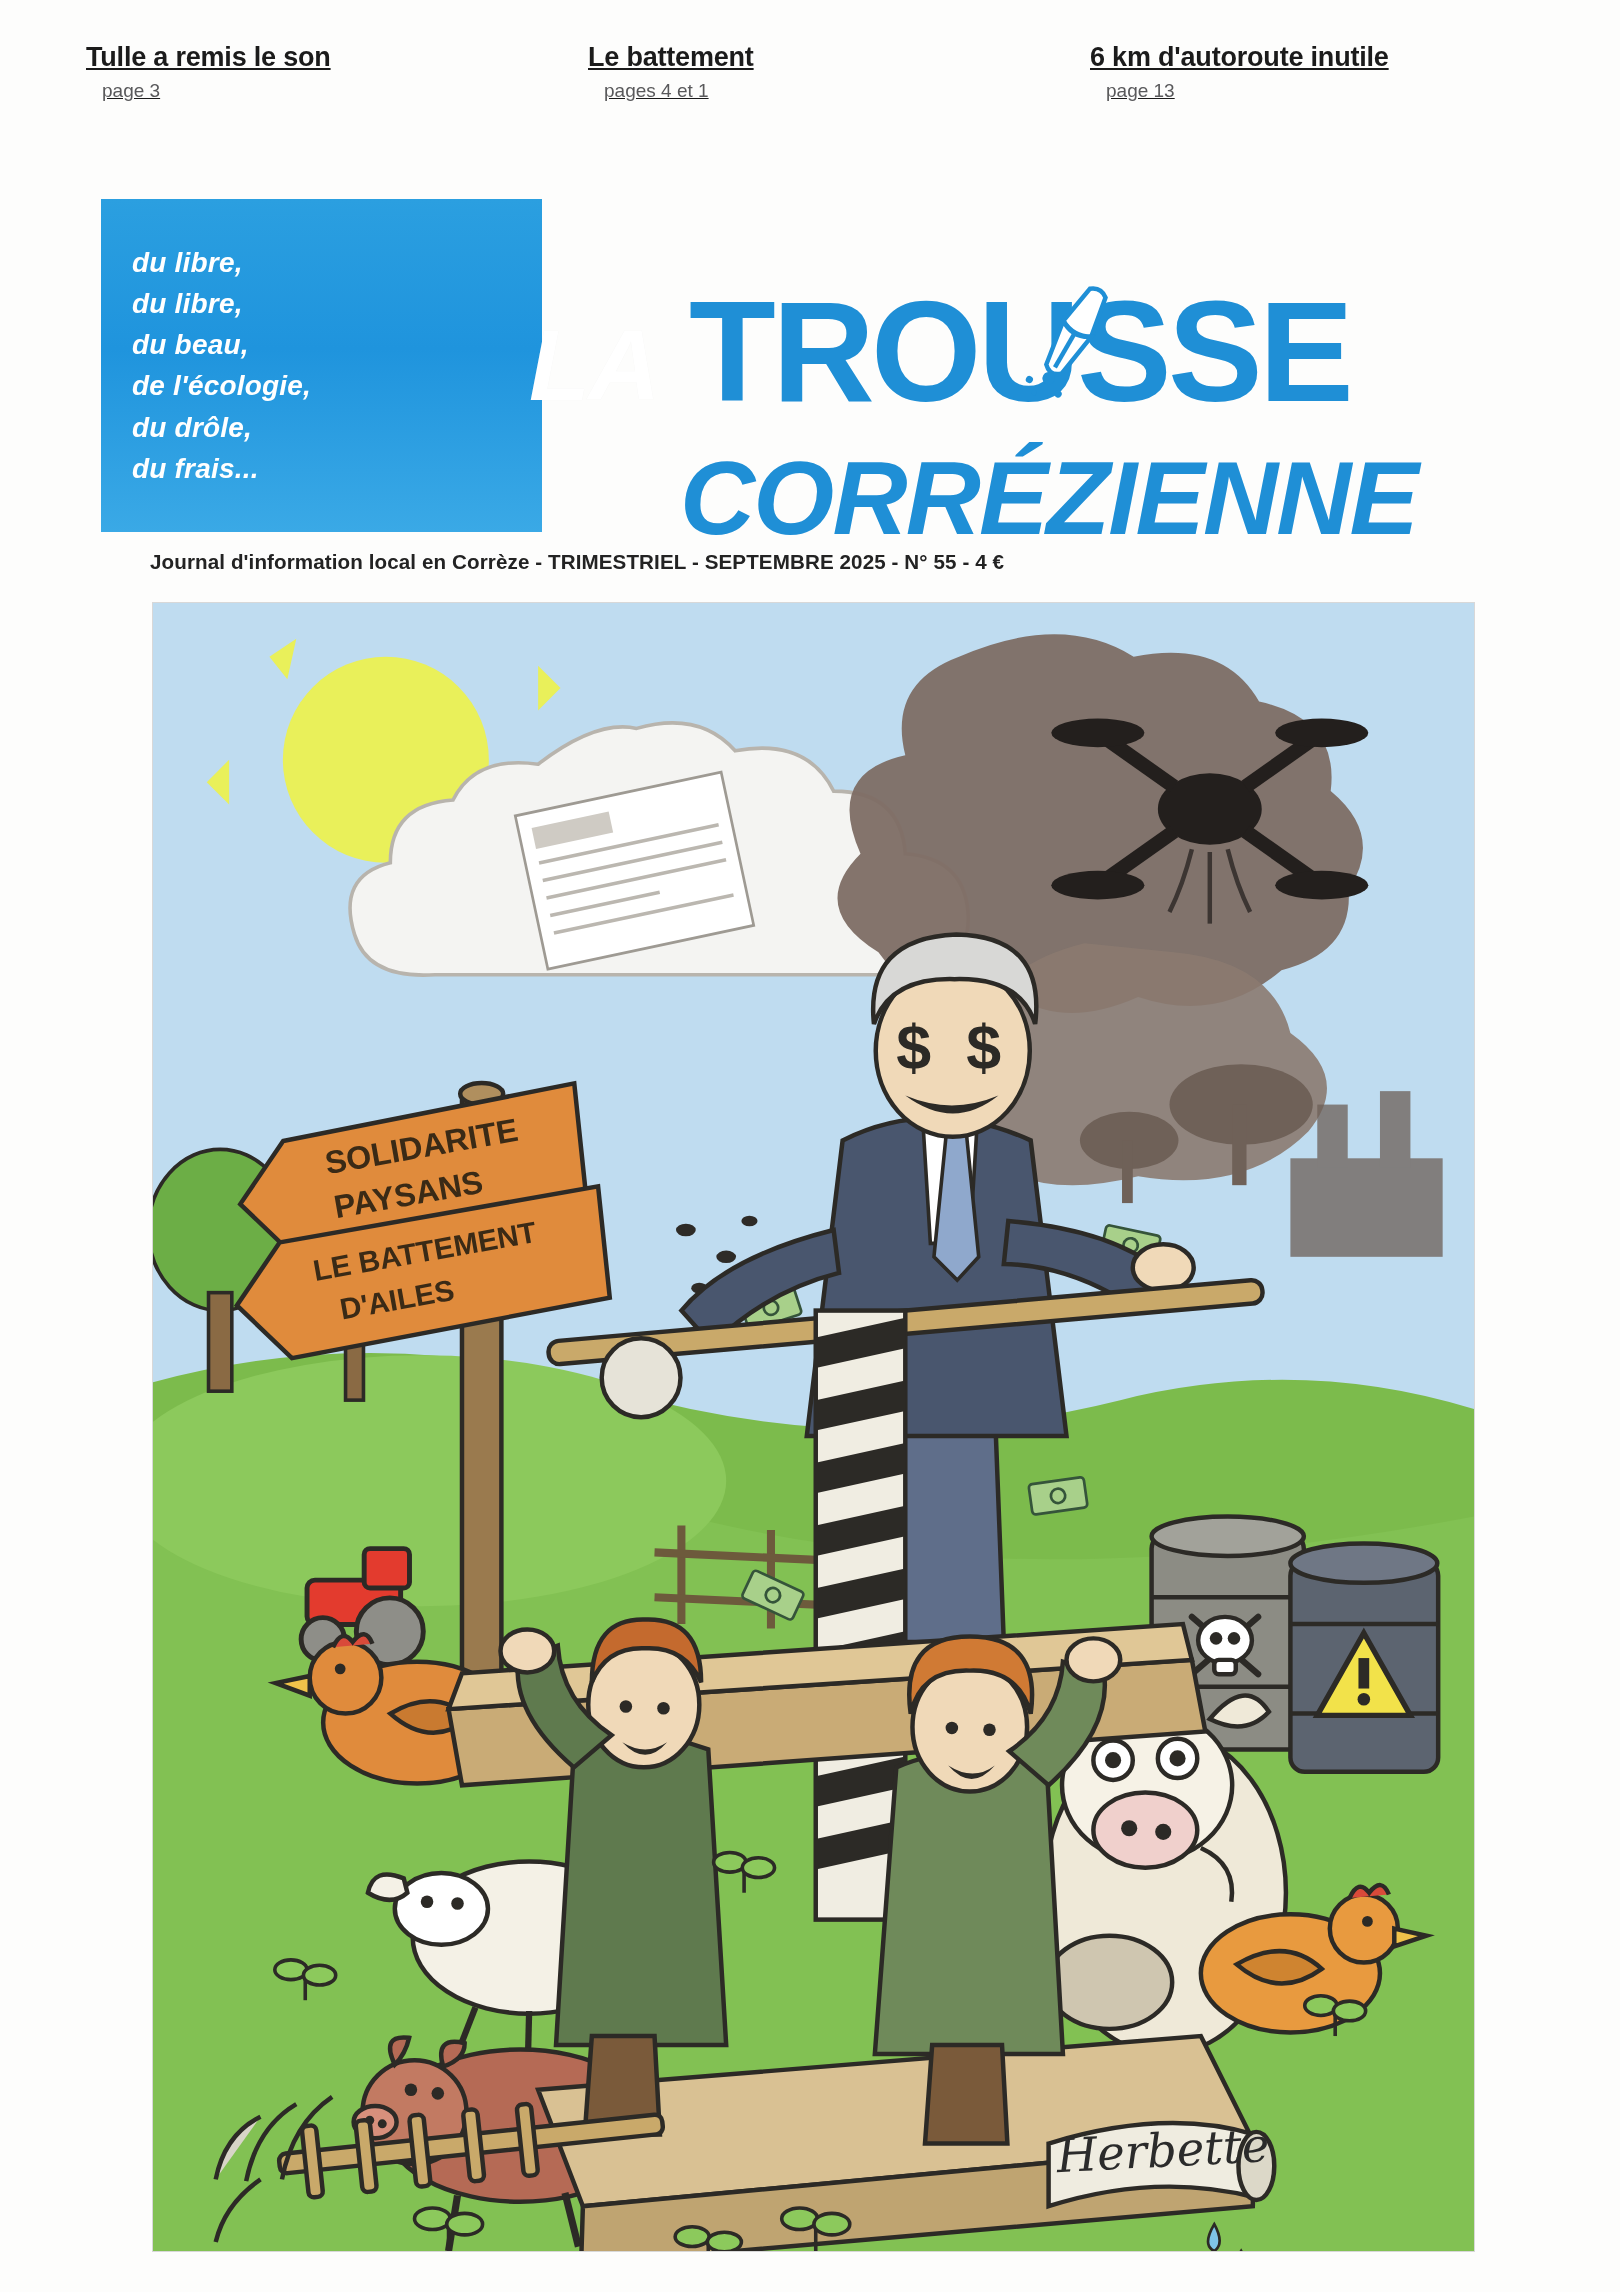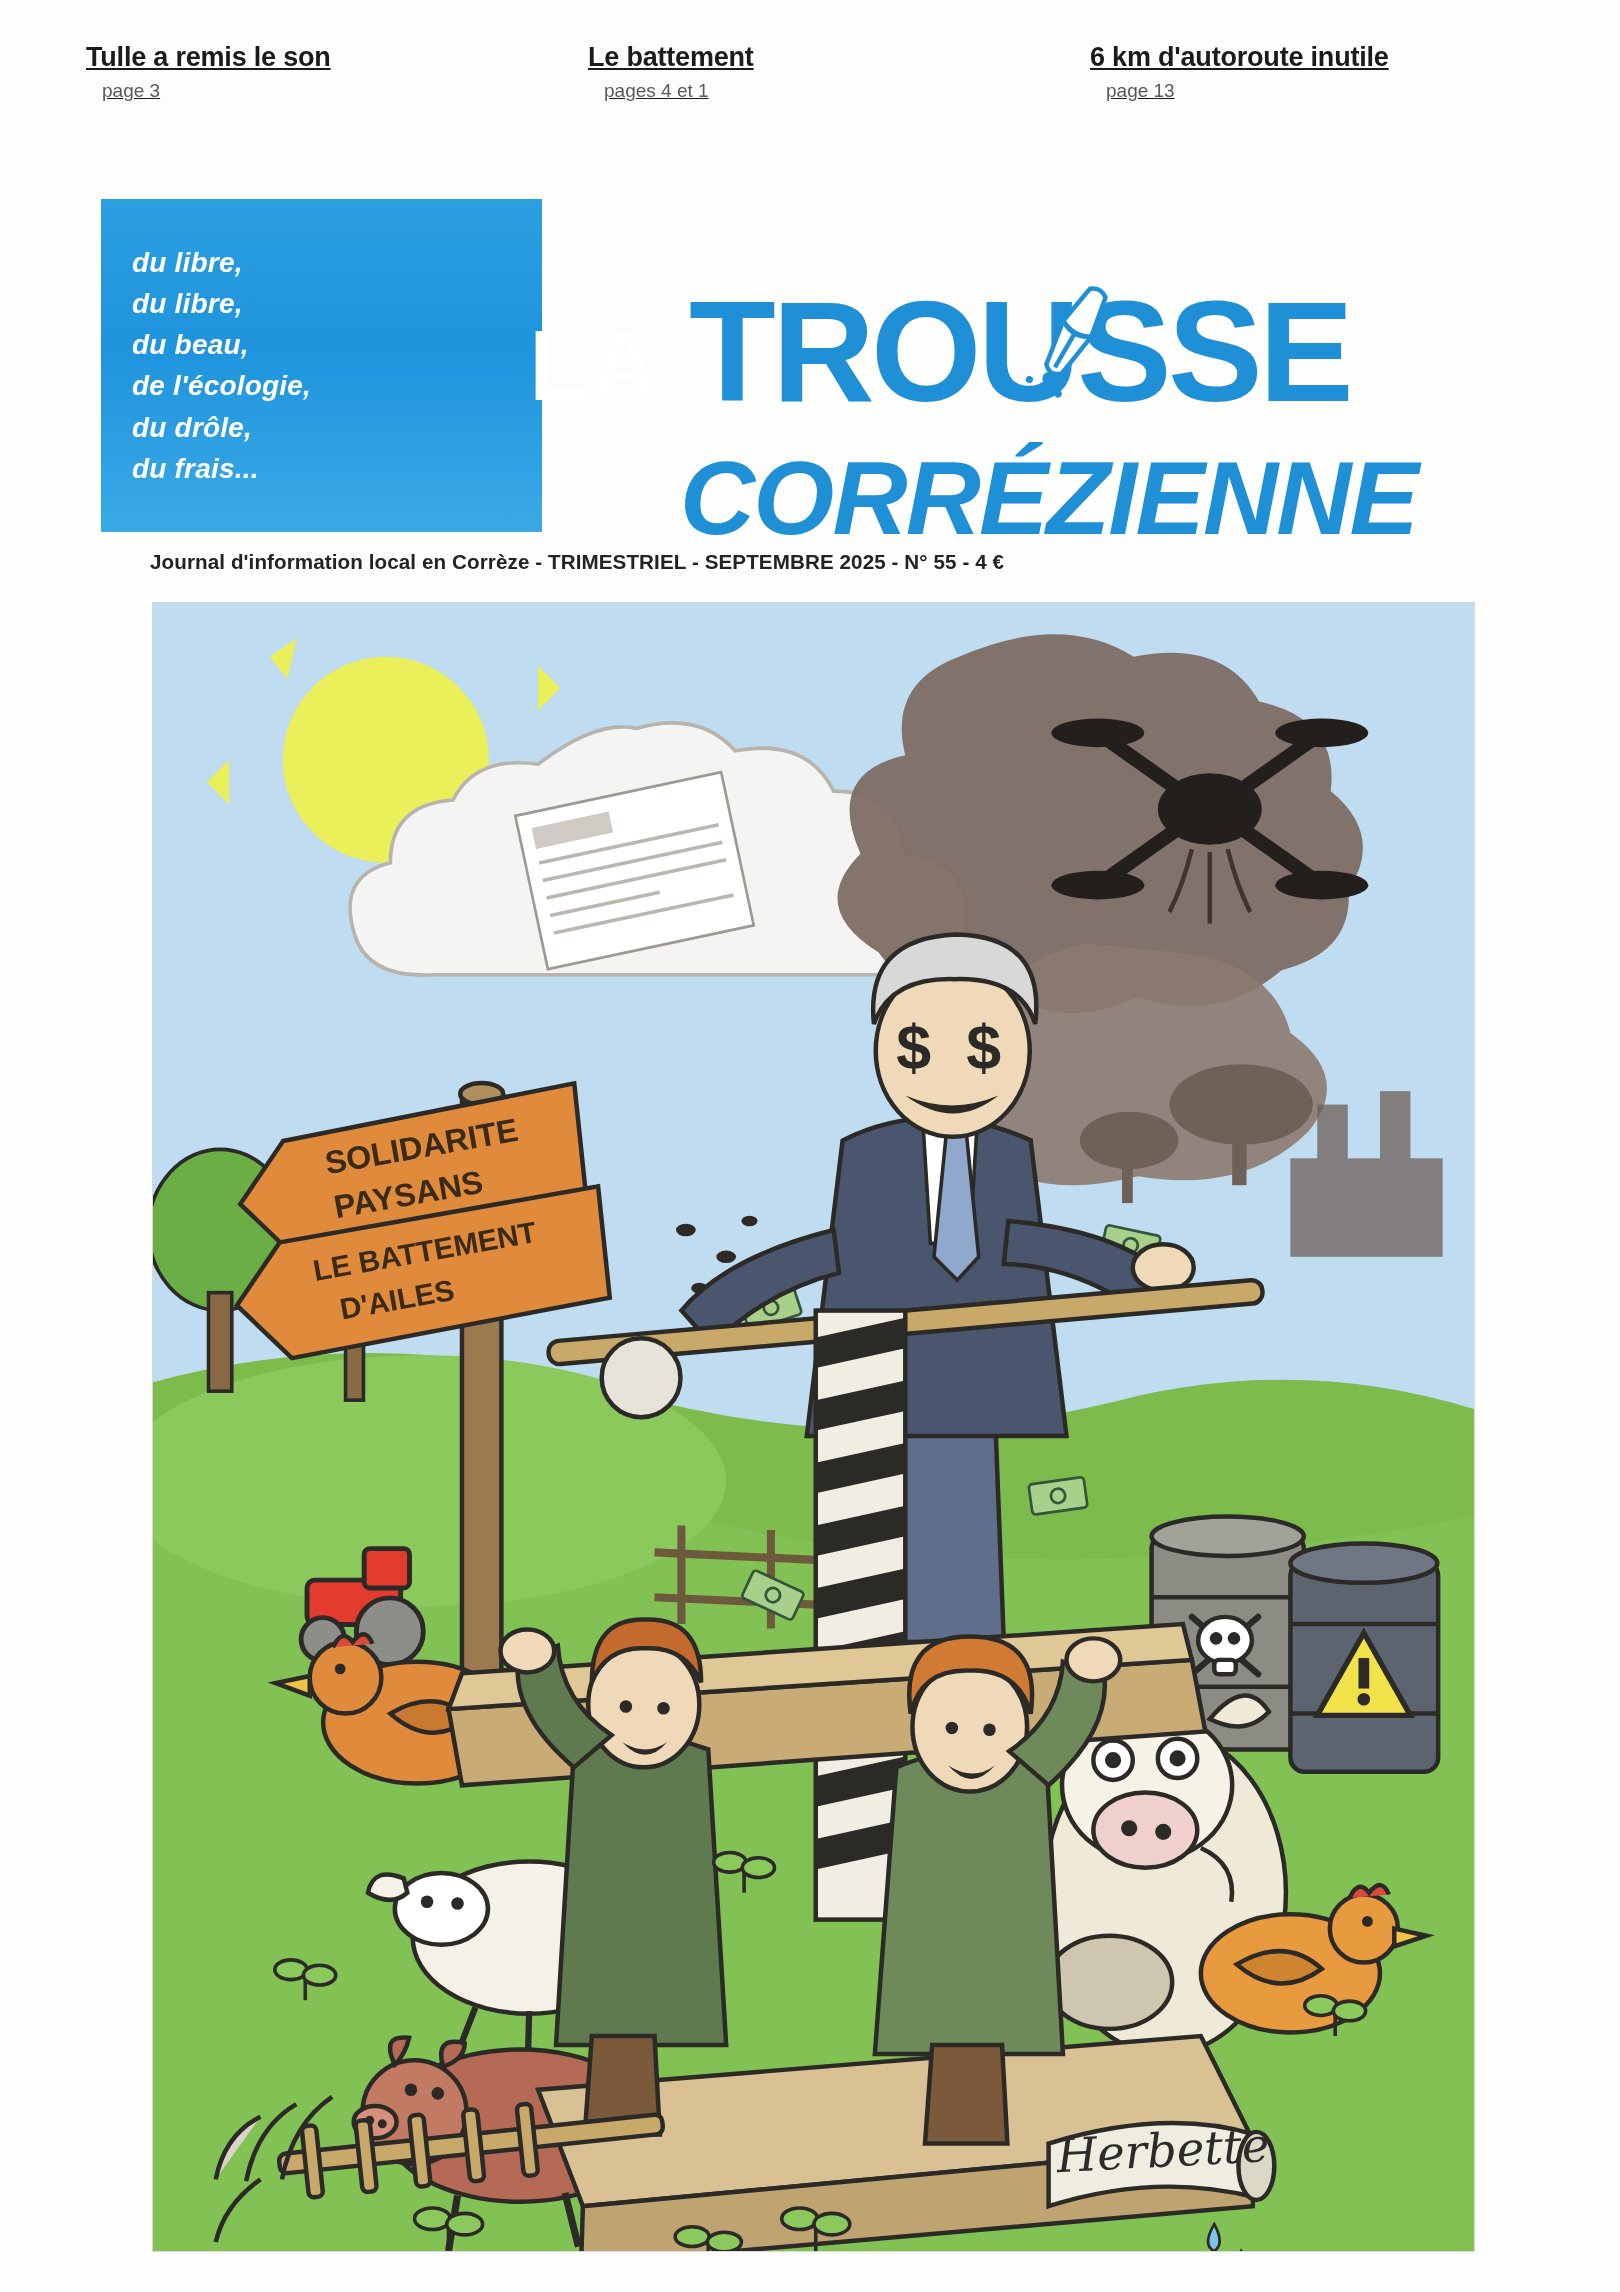--- a/index.html
+++ b/index.html
@@ -80,20 +80,21 @@
     letter-spacing: 0.2px;
   }
   .blue-box .slogan div { white-space: nowrap; }
 
   .logo-la {
     position: absolute;
     left: 428px;
     top: 109px;
     font-size: 100px;
     font-weight: bold;
+    font-style: italic;
     color: #ffffff;
     letter-spacing: -1.8px;
     text-shadow: 0 0 0.9px rgba(0,0,0,0.05);
   }
   .logo-trousse {
     position: absolute;
     left: 588px;
     top: 82px;
     font-size: 142px;
     font-weight: bold;

